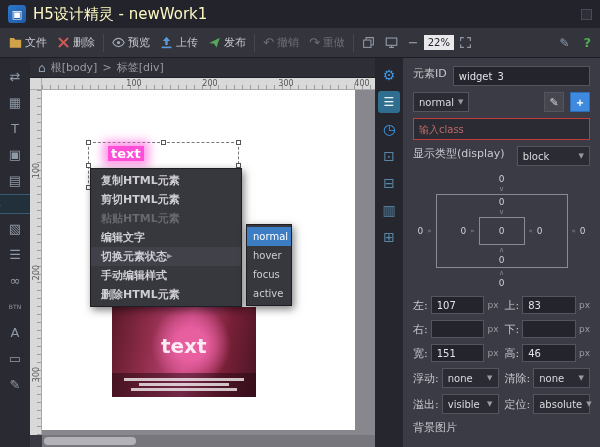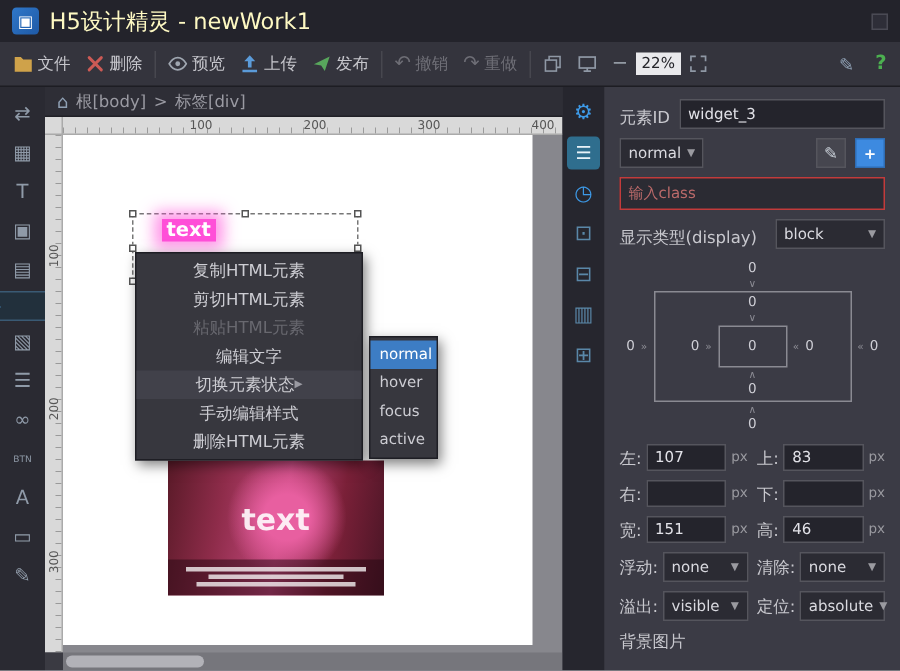--- a/index.html
+++ b/index.html
@@ -56,36 +56,36 @@
   .cimg-text { position:absolute; left:34%; top:30%; color:rgba(255,255,255,.88); font-size:20px; font-weight:bold; }
   .cimg-band { position:absolute; left:0; bottom:0; width:100%; height:24px; background:rgba(35,8,18,.5); padding-top:3px; }
   .cline { height:3px; background:rgba(255,255,255,.75); margin:2px auto; }
 
   .hscroll { position:absolute; left:0; right:0; bottom:0; height:12px; background:#76767c; }
   .hthumb { position:absolute; left:14px; top:2px; width:92px; height:8px; background:#b2b2b8; border-radius:4px; }
   .hcorner { position:absolute; left:0; top:0; width:12px; height:12px; background:#3a3a42; }
 
   
   .ctxmenu { position:absolute; left:60px; top:90px; width:152px; background:#37373e; border:1px solid #1e1e24; box-shadow:2px 3px 8px rgba(0,0,0,.5); z-index:20; padding:2px 0; }
-  .mi { height:19px; line-height:19px; padding:0 10px; color:#cdcdd3; font-size:11px; display:flex; justify-content:center; align-items:center; }
+  .mi { height:19px; line-height:19px; padding:0 10px; color:#cdcdd3; font-size:11px; display:flex; justify-content:flex-start; align-items:center;font-weight:bold; }
   .mi.disabled { color:#68686f; }
   .mi.open { background:#41414a; }
   .mi .arr { font-size:7px; color:#9a9aa2; }
   .submenu { position:absolute; left:216px; top:146px; width:46px; background:#37373e; border:1px solid #1e1e24; box-shadow:2px 3px 8px rgba(0,0,0,.5); z-index:21; padding:2px 0; }
   .smi { height:19px; line-height:19px; padding:0 6px; color:#cdcdd3; font-size:10px; }
   .smi.active { background:#3d7dc4; color:#fff; }
 
   
   .rightpanel { position:absolute; left:375px; top:58px; width:225px; bottom:0; display:flex; }
   .tabstrip { width:28px; background:#26262e; display:flex; flex-direction:column; align-items:center; padding-top:6px; gap:5px; }
   .rtab { width:22px; height:22px; display:flex; align-items:center; justify-content:center; font-size:14px; color:#5a87a8; border-radius:3px; }
   .rtab.hot { color:#3d9ae8; }
   .rtab.boxed { background:#2f6e8e; color:#e8f2f8; font-size:12px; }
   .props { flex:1; background:#3b3b45; padding:8px 10px; display:flex; flex-direction:column; gap:6px; overflow:hidden; }
-  .prow { display:flex; align-items:flex-end; gap:6px; }
+  .prow { display:flex; align-items:flex-start; gap:6px; }
   .plbl { font-size:11px; color:#c8c8ce; white-space:nowrap; }
   .inp { background:#24242c; border:1px solid #55555d; color:#e2e2e8; height:20px; font-size:10px; padding:0 5px; font-family:inherit; min-width:0; }
   .inp.grow { flex:1; }
   .inp.small { width:44px; height:18px; flex:1; }
   .inp.classinp { width:100%; height:22px; border:1px solid #c23b3b; background:#2b2b33; }
   .inp.classinp::placeholder { color:#bb6a6a; }
   .sel { display:flex; align-items:center; justify-content:space-between; background:#2b2b33; border:1px solid #55555d; height:20px; padding:0 5px; color:#dadae0; font-size:10px; min-width:56px; gap:4px; }
   .sel .caret { font-size:7px; color:#9a9aa0; }
   .sel.grow { flex:1; }
   .sqbtn { width:20px; height:20px; display:flex; align-items:center; justify-content:center; border:1px solid #55555d; background:#46464f; color:#cdd4dc; font-size:11px; }

